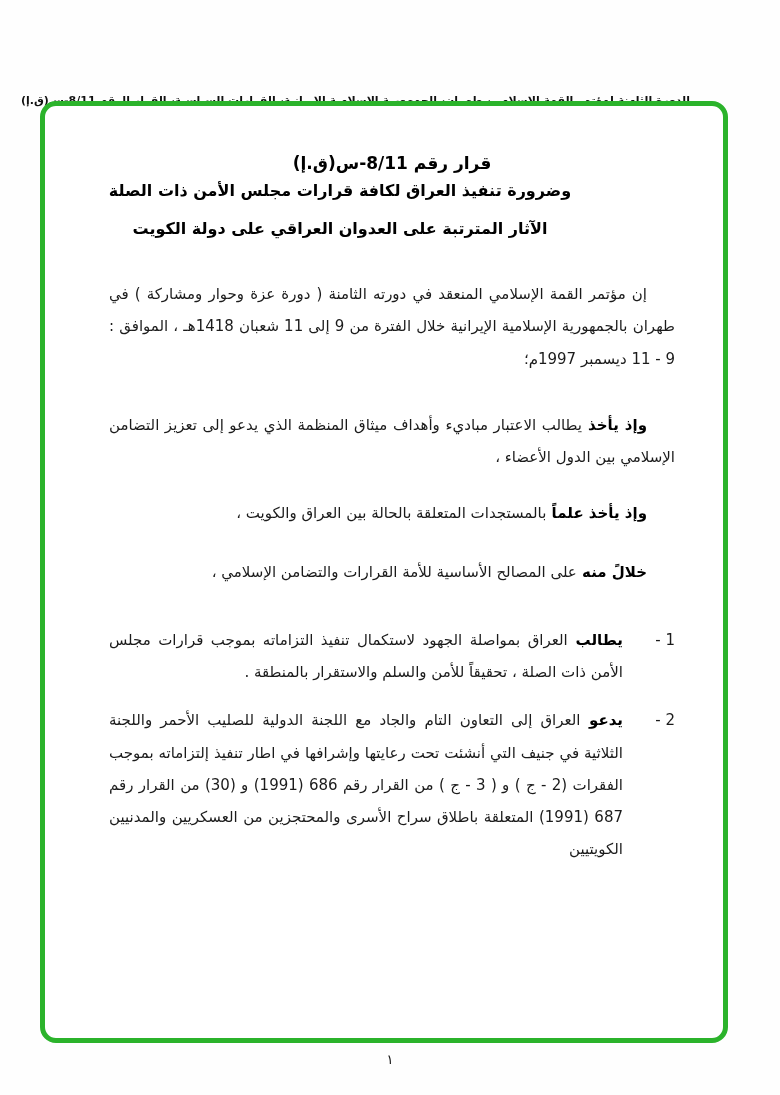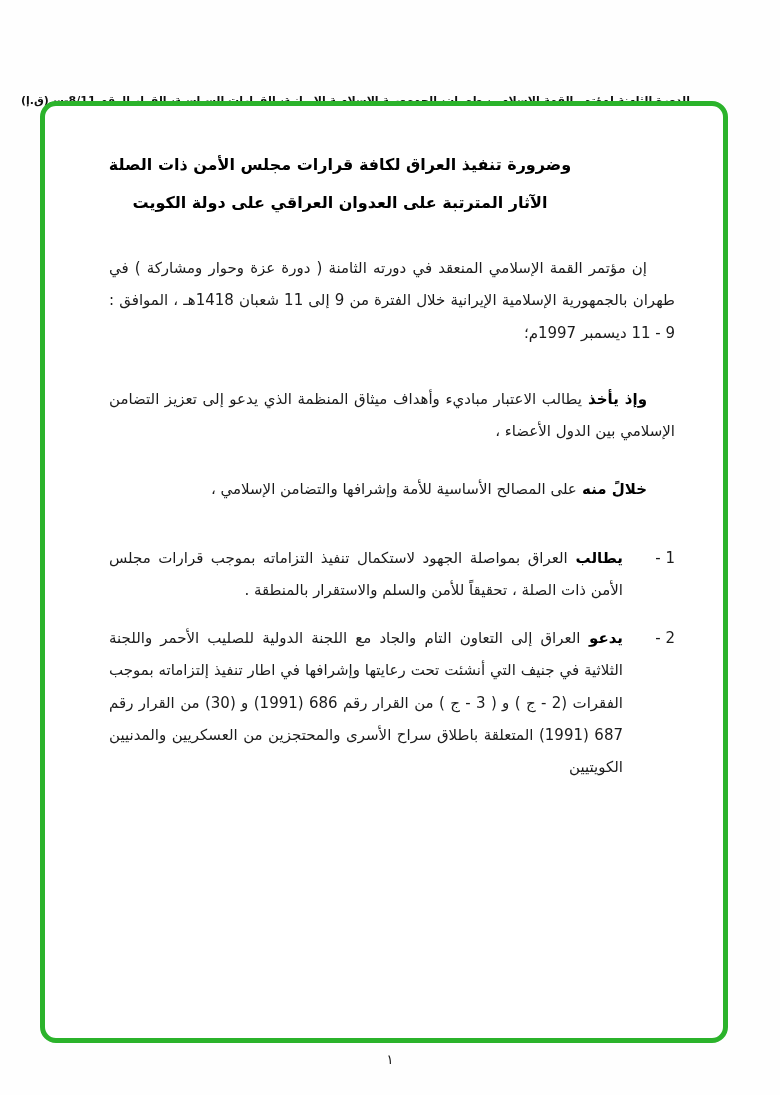--- a/index.html
+++ b/index.html
@@ -132,38 +132,42 @@
 
 <div class="page">
 
   <header class="top-header">
     <div class="header-line1">الدورة الثامنة لمؤتمر القمة الإسلامي، طهران، الجمهورية الإسلامية الإيرانية، القرارات السياسية، القرار الرقم 8/11-س(ق.إ)</div>
     <div class="header-line2">المصدر : 'منظمة المؤتمر الإسلامي، جدة'</div>
   </header>
 
   <div class="doc-frame">
 
+    <div class="doc-title">قرار رقم 8/11-س(ق.إ)</div>
 
 
     <div class="doc-subject">وضرورة تنفيذ العراق لكافة قرارات مجلس الأمن ذات الصلة</div>
 
     <div class="doc-subject first">الآثار المترتبة على العدوان العراقي على دولة الكويت</div>
 
     <p class="para p1">
       <span>إن مؤتمر القمة الإسلامي المنعقد في دورته الثامنة ( دورة عزة وحوار ومشاركة ) في طهران بالجمهورية الإسلامية الإيرانية خلال الفترة من 9 إلى 11 شعبان 1418هـ ، الموافق : 9 - 11 ديسمبر 1997م؛</span>
     </p>
 
 
     <p class="para p3">
       <span class="lead">وإذ يأخذ</span><span>يطالب الاعتبار مباديء وأهداف ميثاق المنظمة الذي يدعو إلى تعزيز التضامن الإسلامي بين الدول الأعضاء ،</span>
     </p>
 
+    <p class="para p4">
+      <span class="lead">وإذ يأخذ علماً</span><span>بالمستجدات المتعلقة بالحالة بين العراق والكويت ،</span>
+    </p>
 
     <p class="para p5">
-      <span class="lead">خلالً منه</span><span>على المصالح الأساسية للأمة وإشرافها والتضامن الإسلامي ،</span>
+      <span class="lead">خلالً منه</span><span>على المصالح الأساسية للأمة القرارات والتضامن الإسلامي ،</span>
     </p>
 
     <div class="list-item i1">
       <div class="num">1 -</div>
       <div class="item-body">
         <span class="lead">يطالب</span><span>العراق بمواصلة الجهود لاستكمال تنفيذ التزاماته بموجب قرارات مجلس الأمن ذات الصلة ، تحقيقاً للأمن والسلم والاستقرار بالمنطقة .</span>
       </div>
     </div>
 
     <div class="list-item i2">

